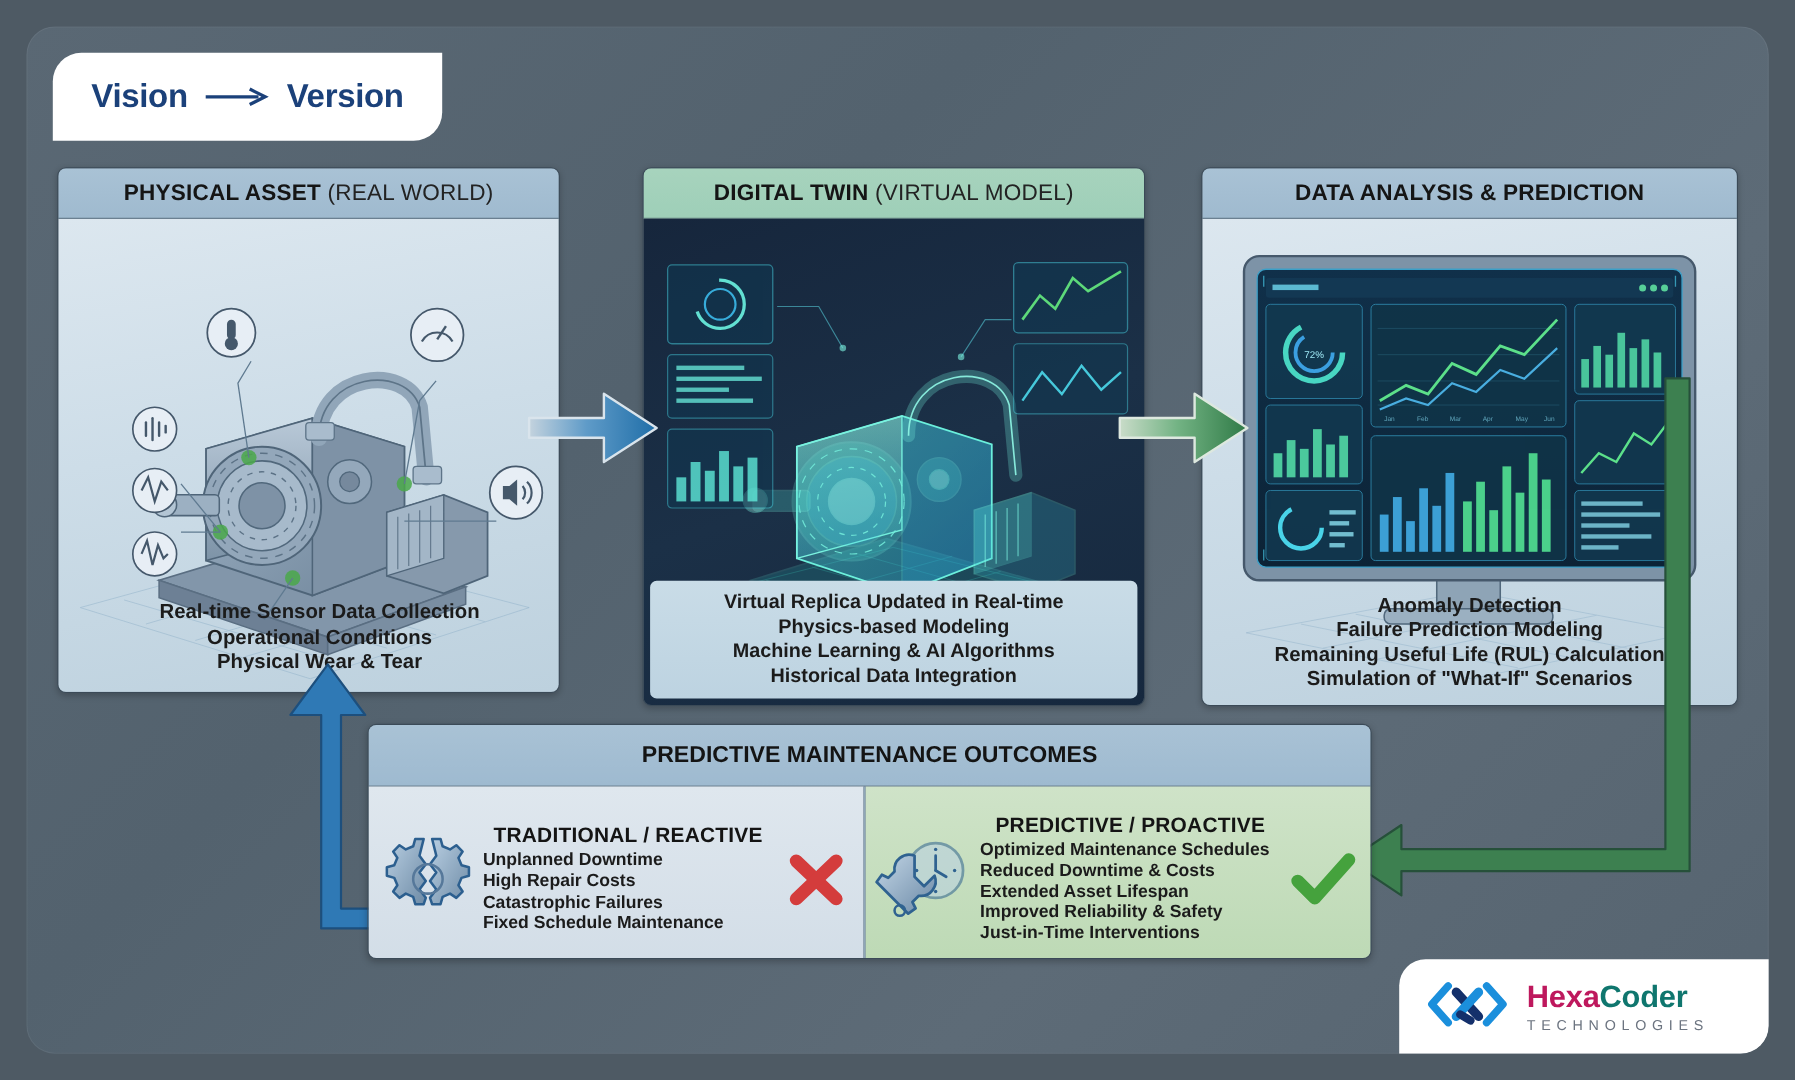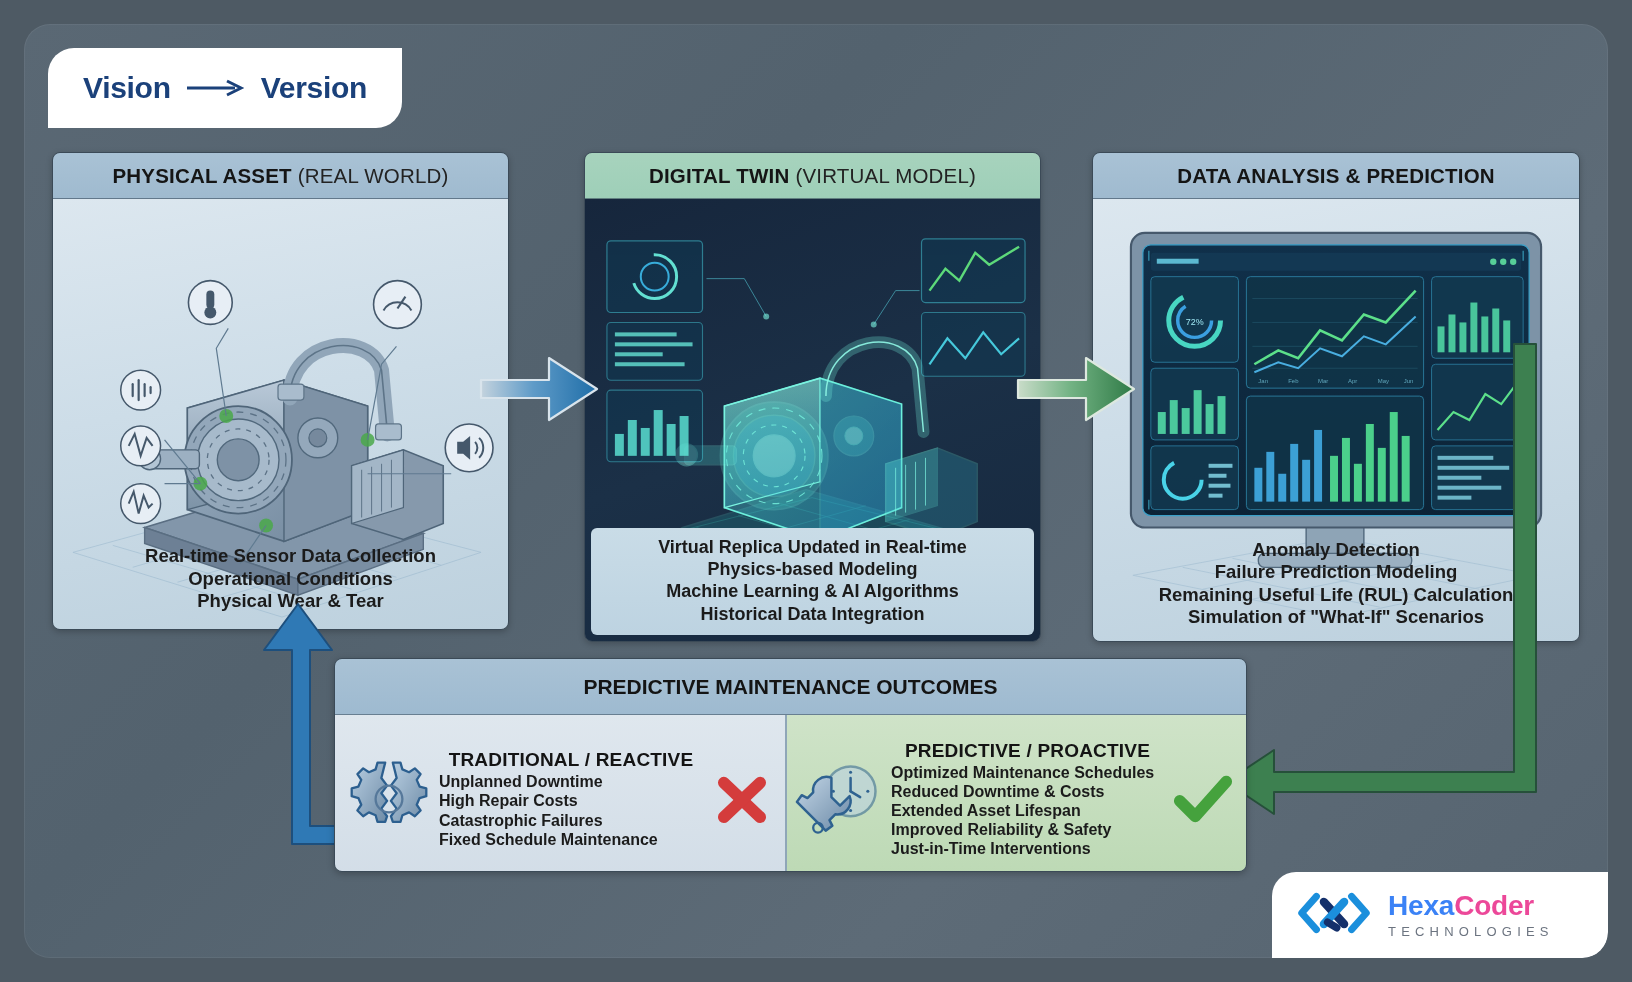--- a/index.html
+++ b/index.html
@@ -168,22 +168,22 @@
     background: #ffffff;
     border-top-left-radius: 24px;
     border-bottom-right-radius: 25px;
     display: flex; align-items: center;
     gap: 14px;
     padding-left: 22px;
     z-index: 45;
   }
   #hexa-text { display: flex; flex-direction: column; line-height: 1; }
   #hexa-name { font-size: 28px; font-weight: bold; letter-spacing: -0.2px; }
-  #hexa-name .dark { color: #3b82f6; }
-  #hexa-name .lite { color: #ec4899; margin-top: 36px; }
+  #hexa-name .dark { color: #be185d; }
+  #hexa-name .lite { color: #0f766e; margin-top: 36px; }
   #hexa-sub {
     font-size: 13px; color: #6c7480;
     letter-spacing: 5.2px; margin-top: 5px;
   }
 
   
   .svg-fill { position: absolute; inset: 0; width: 100%; height: 100%; display:block; }
 </style>
 </head>
 <body>

